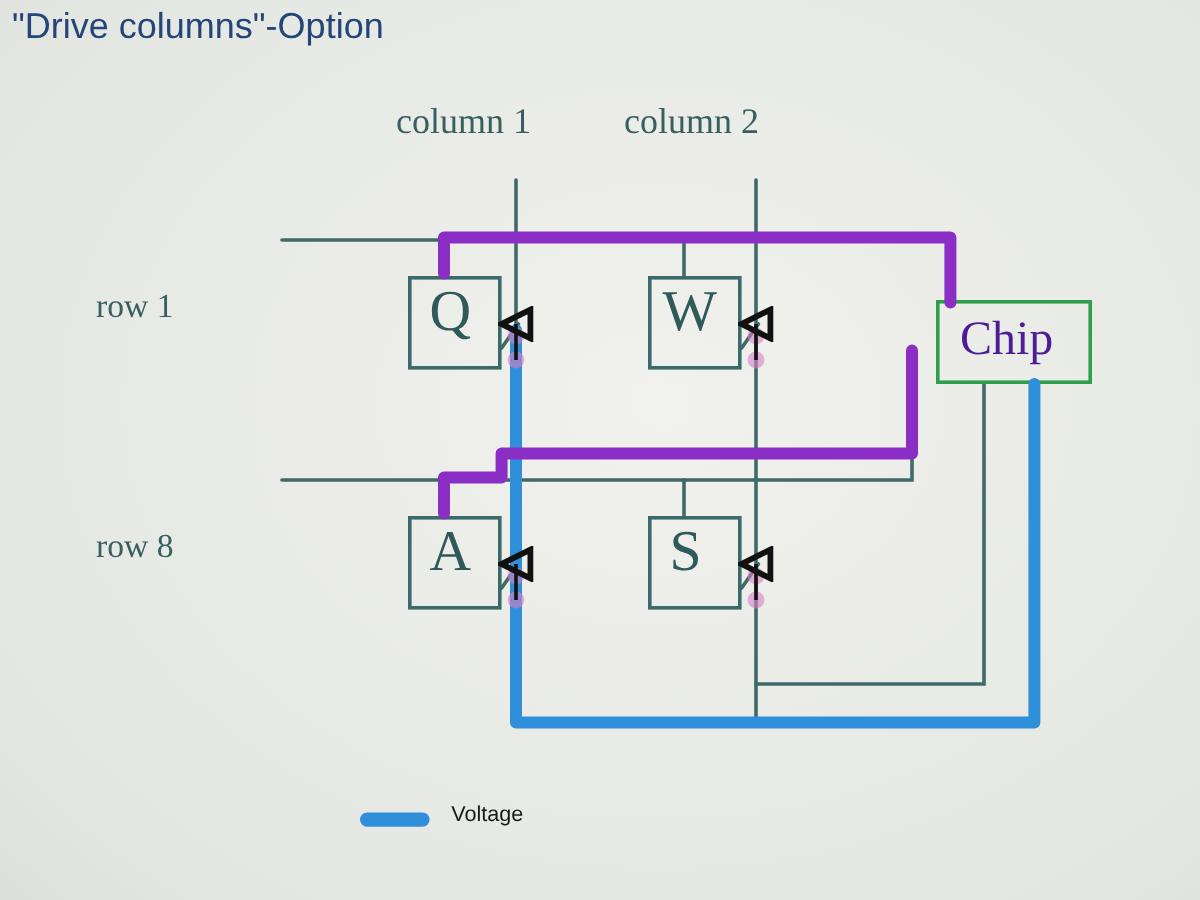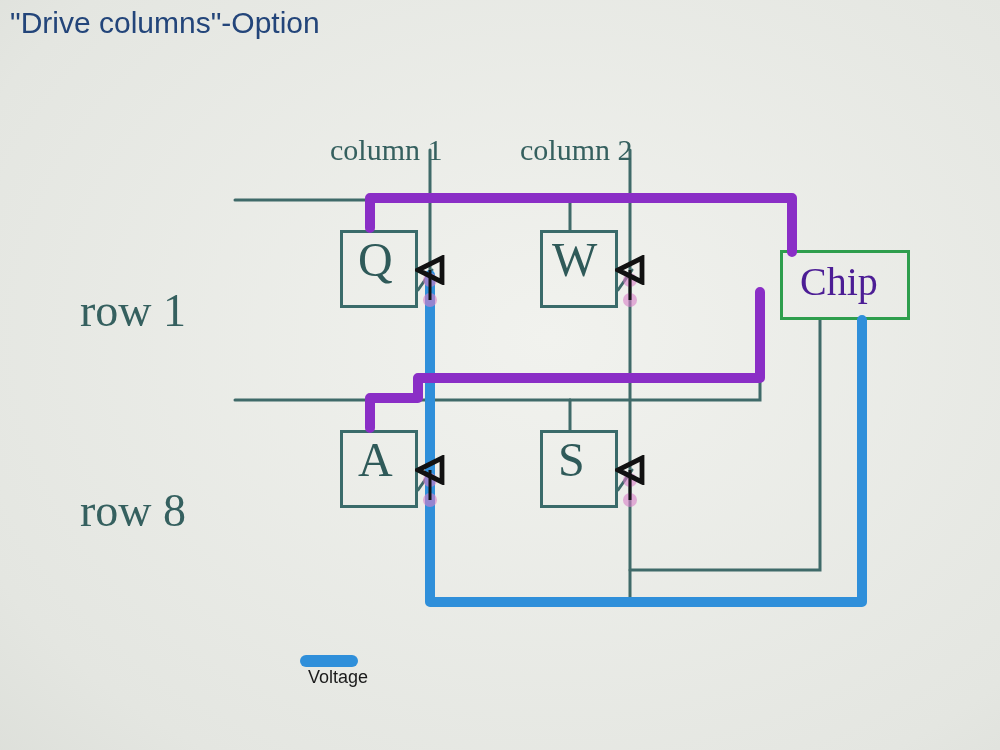--- a/index.html
+++ b/index.html
@@ -28,22 +28,22 @@
     font-size: 30px;
     font-family: Arial, Helvetica, sans-serif;
     z-index: 10;
   }
   .hand {
     position: absolute;
     font-family: 'Comic Sans MS', 'Segoe Script', cursive;
     color: #35605f;
     z-index: 5;
   }
-  .col-lbl { font-size: 30px; margin-top: 48px; }
-  .row-lbl { font-size: 46px; margin-top: 44px; }
+  .col-lbl { font-size: 30px; }
+  .row-lbl { font-size: 28px; }
   .key-box {
     position: absolute;
     border: 3px solid #3a6b6a;
     background: rgba(255,255,255,0);
     z-index: 4;
     box-sizing: border-box;
   }
   .key-letter {
     position: absolute;
     font-family: 'Comic Sans MS', 'Segoe Script', cursive;
@@ -84,21 +84,21 @@
   }
   .legend {
     position: absolute;
     left: 300px;
     top: 655px;
     z-index: 8;
     font-family: Arial, Helvetica, sans-serif;
     font-size: 18px;
     color: #1a1a1a;
   }
-  .legend-row { height: 34px; display: flex; align-items: center; flex-direction: column; }
+  .legend-row { height: 34px; display: flex; align-items: flex-end; }
   .swatch {
     width: 58px;
     height: 12px;
     border-radius: 6px;
     margin-right: 18px;
   }
   .sw-blue   { background: #2f8fda; }
   .sw-purple { background: #8a2ec6; }
 </style>
 </head>

